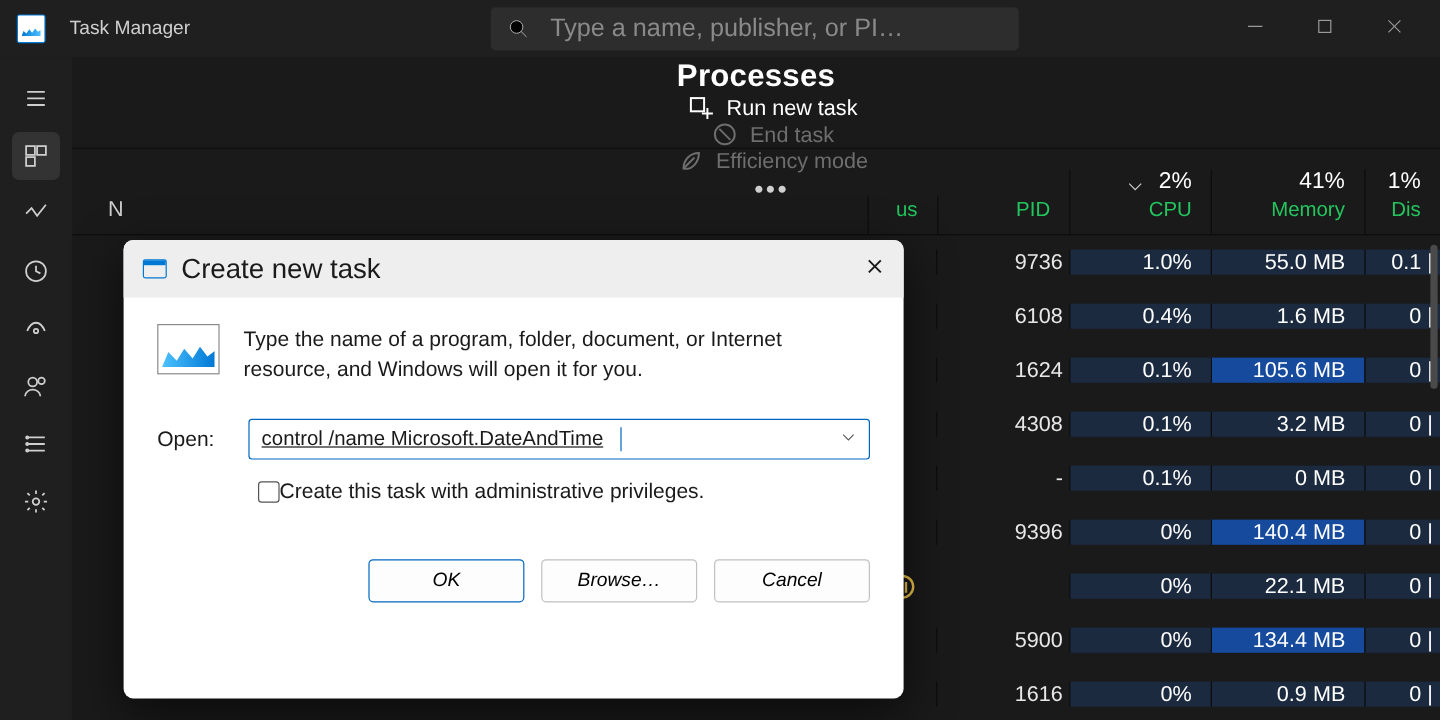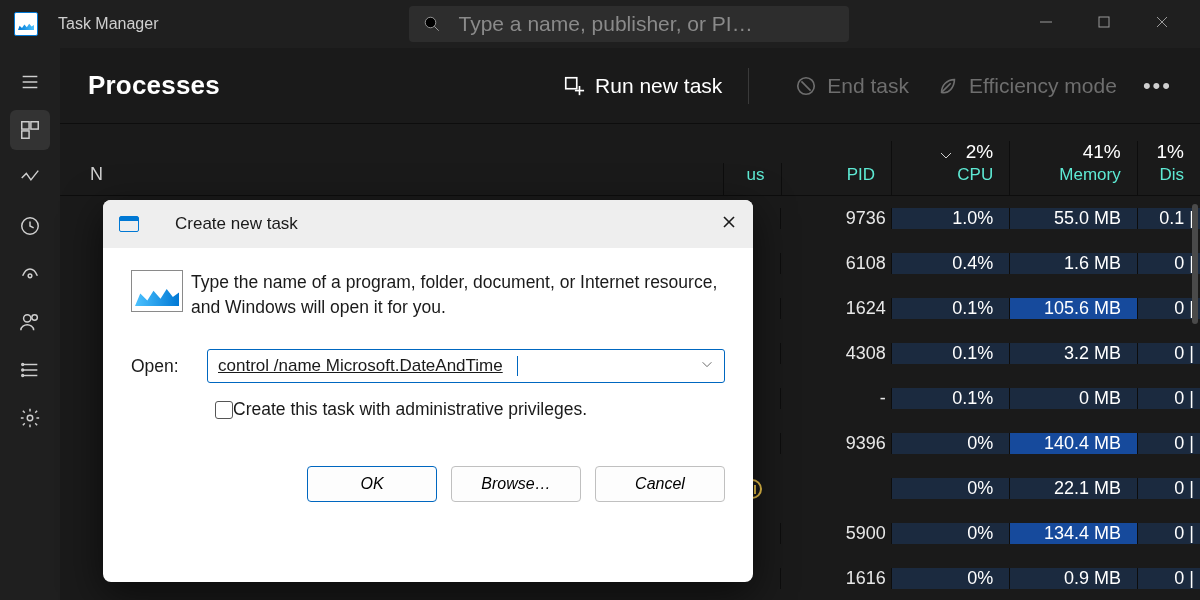--- a/index.html
+++ b/index.html
@@ -21,36 +21,36 @@
   .main { display:flex; height: calc(600px - 48px); }
 
   
   .sidebar { width:60px; background:#1f1f1f; display:flex; flex-direction:column; align-items:center; padding-top:14px; gap:8px;}
   .sidebar .sb-btn { width:40px; height:40px; display:flex; align-items:center; justify-content:center; border-radius:6px; color:#cfcfcf;}
   .sidebar .sb-btn.selected { background:#333; }
   .sidebar .sb-btn svg { width:22px; height:22px; stroke:#cfcfcf; fill:none; stroke-width:1.6; }
 
   
   .content { flex:1; display:flex; flex-direction:column; background:#1a1a1a; min-width:0;}
-  .toolbar { display:flex; align-items:center; height:76px; padding:0 28px; border-bottom:1px solid #0d0d0d; }
+  .toolbar { display:flex; align-items:center; height:76px; padding:0 28px; border-bottom:1px solid #0d0d0d;flex-direction:column; }
   .toolbar .page-title { font-size:26px; font-weight:600; letter-spacing:.2px;}
   .toolbar .flexfill { flex:1; }
-  .toolbar .tb-item { display:flex; align-items:center; gap:10px; font-size:21px; color:#fff; margin-left:28px; }
+  .toolbar .tb-item { display:flex; align-items:center; gap:10px; font-size:18px; color:#fff; margin-left:28px; }
   .toolbar .tb-item.disabled { color:#6e6e6e; }
   .toolbar .tb-item svg { width:22px; height:22px; stroke:currentColor; fill:none; stroke-width:1.8; }
   .toolbar .divider { width:1px; height:36px; background:#3a3a3a; margin:0 18px 0 26px;}
   .toolbar .more { color:#cfcfcf; font-size:22px; margin-left:26px; letter-spacing:2px;}
 
   
   .table-wrap { flex:1; overflow:hidden; position:relative; }
   .thead { display:flex; align-items:flex-end; height:72px; border-bottom:1px solid #0d0d0d; font-size:18px; color:#cfcfcf;}
   .col-name { width:700px; padding-left:30px; display:flex; align-items:flex-end; padding-bottom:10px;}
   .col { border-left:1px solid #0d0d0d; display:flex; flex-direction:column; align-items:flex-end; justify-content:flex-end; padding:0 16px 10px 0; }
   .col .pct { font-size:19px; color:#fff; font-weight:500;}
-  .col .lbl { font-size:17px; color:#5eead4; margin-top:2px;}
+  .col .lbl { font-size:17px; color:#22c55e; margin-top:2px;}
   .col-status{ width:60px; }
   .col-pid   { width:116px; }
   .col-cpu   { width:124px; position:relative;}
   .col-mem   { width:134px; }
   .col-disk  { width: 66px; }
   .col-cpu .chev { position:absolute; top:6px; left:46px; color:#cfcfcf;}
   .col-cpu .chev svg{width:16px;height:16px;stroke:#cfcfcf;fill:none;}
 
   .tbody { }
   .row { display:flex; height:45px; align-items:center; font-size:18px;}
@@ -66,25 +66,25 @@
   .pause-badge::before{content:""; width:2px; height:9px; background:#f2c84b; margin-right:2px;}
   .pause-badge::after{content:""; width:2px; height:9px; background:#f2c84b; margin-left:2px;}
 
   .vscroll { position:absolute; right:2px; top:80px; width:6px; height:120px; background:#4a4a4a; border-radius:3px;}
 
   
   .dialog { position:absolute; left:103px; top:200px; width:650px; height:382px; background:#fff; border-radius:8px; box-shadow:0 12px 40px rgba(0,0,0,.6); color:#1a1a1a; }
   .dlg-titlebar{ height:48px; background:#eeeeee; border-radius:8px 8px 0 0; display:flex; align-items:center; padding:0 16px; }
   .dlg-titlebar .run-icon{ width:20px; height:16px; border:1.5px solid #0078d4; border-radius:2px; position:relative; margin-right:12px;}
   .dlg-titlebar .run-icon::before{content:"";position:absolute;left:0;right:0;top:0;height:4px;background:#0078d4;}
-  .dlg-titlebar .dlg-title{ font-size:17px;margin-left:24px;}
+  .dlg-titlebar .dlg-title{ font-size:23px;}
   .dlg-titlebar .flexfill{flex:1;}
   .dlg-close svg{width:16px;height:16px;stroke:#1a1a1a;stroke-width:1.6;fill:none;}
   .dlg-body{ padding:22px 28px 0 28px; }
-  .dlg-row1{ display:flex; gap:8px; align-items:flex-start; }
+  .dlg-row1{ display:flex; gap:20px; align-items:flex-start; }
   .dlg-row1 .big-icon{ width:52px; height:42px; border:1px solid #8a8a8a; background:#fff; position:relative; flex:0 0 auto;}
   .dlg-row1 .big-icon::after{content:"";position:absolute;left:3px;right:3px;bottom:5px;height:18px;background:linear-gradient(90deg,#4cc2ff,#0078d4);clip-path:polygon(0% 100%,12% 30%,28% 70%,42% 15%,58% 60%,72% 5%,86% 50%,100% 25%,100% 100%);}
   .dlg-row1 .desc{ font-size:17.5px; line-height:1.4;}
   .dlg-row2{ display:flex; align-items:center; margin-top:30px; gap:14px;}
   .dlg-row2 .open-lbl{ font-size:17.5px; width:62px;}
   .combo{ flex:1; height:34px; border:1.5px solid #0067c0; border-radius:3px; display:flex; align-items:center; padding:0 10px; font-size:17px; justify-content:space-between;}
   .combo .caret svg{width:14px;height:14px;stroke:#555;fill:none;}
   .combo .val{border-right:1px solid #0067c0; padding-right:14px;text-decoration:underline;}
   .dlg-row3{ display:flex; align-items:center; margin-top:16px; padding-left:84px; font-size:17.5px;}
   .chk{ width:18px; height:18px; border:1.5px solid #555; border-radius:3px;}

